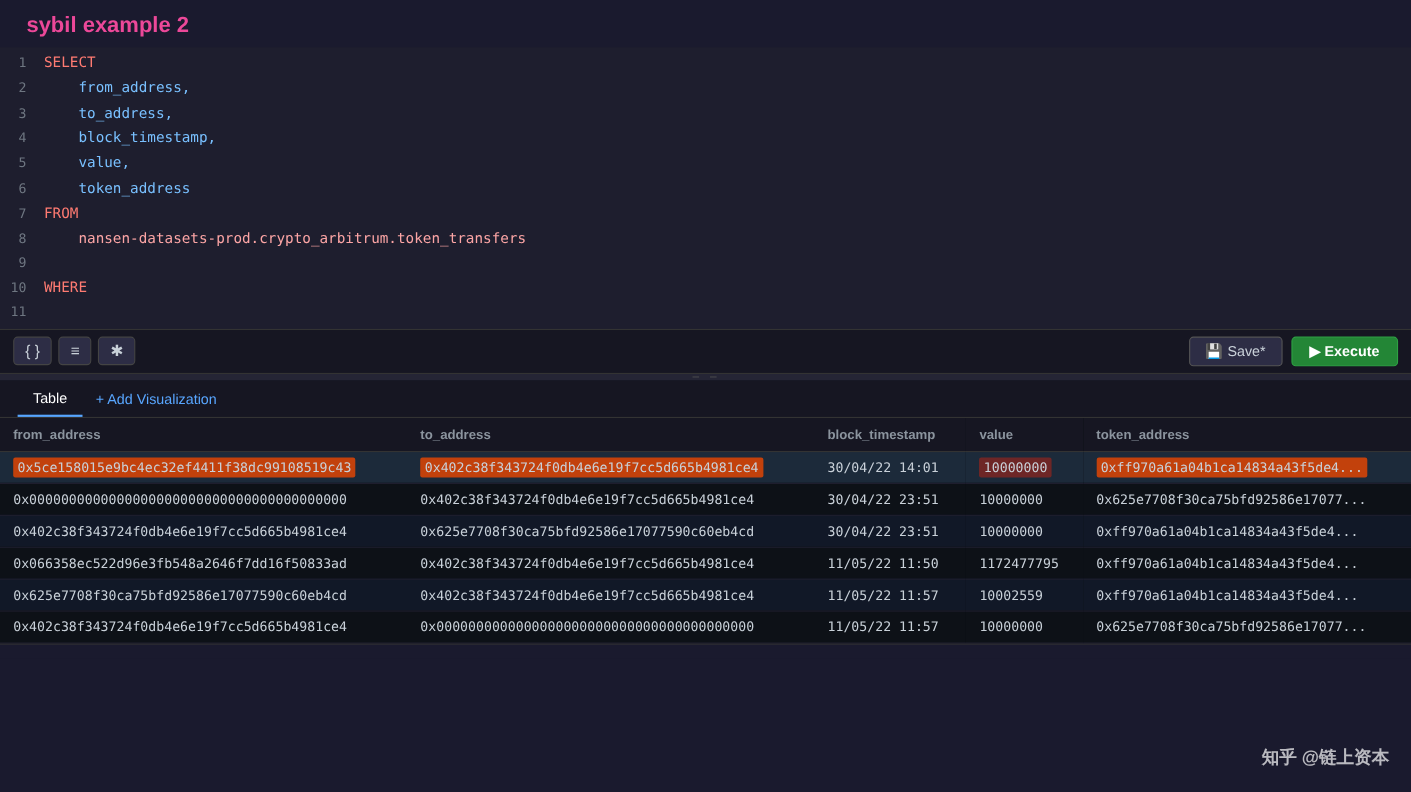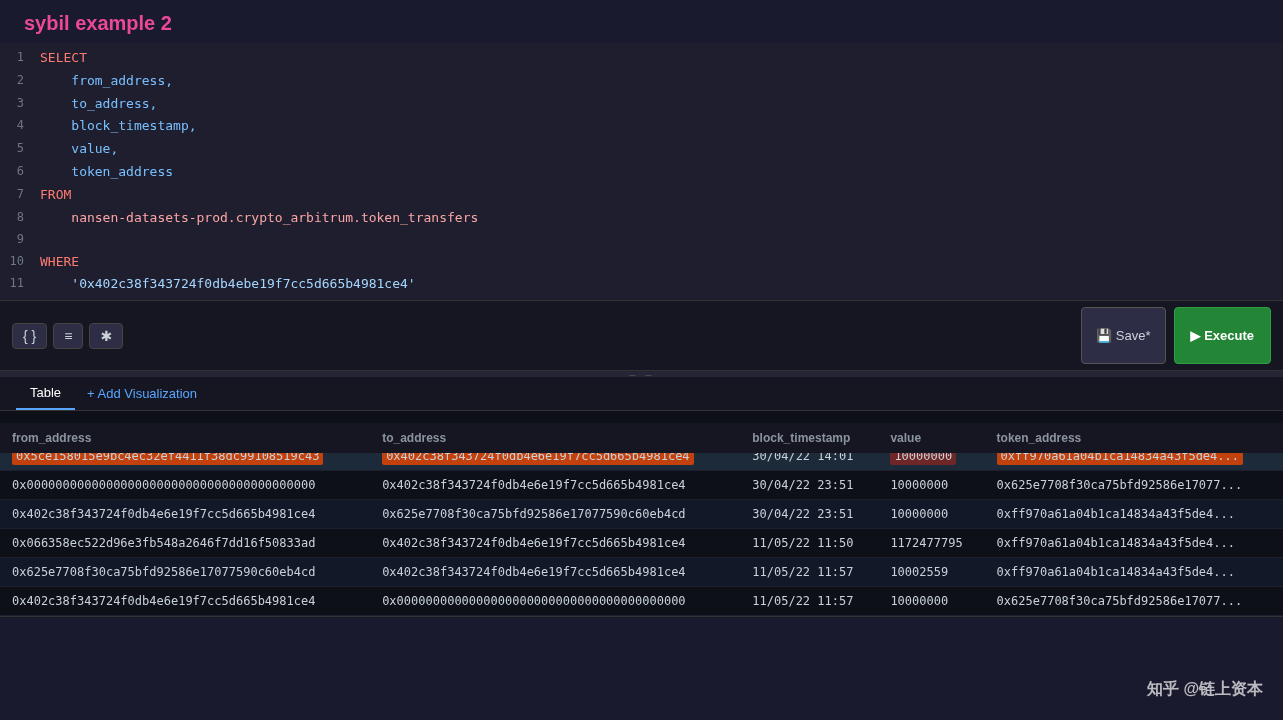--- a/index.html
+++ b/index.html
@@ -97,21 +97,21 @@
       border-radius: 4px;
       cursor: pointer;
       font-family: sans-serif;
       font-size: 13px;
     }
 
     .btn-execute {
       background: #238636;
       border: 1px solid #2ea043;
       color: #ffffff;
-      padding: 20px 16px;
+      padding: 5px 16px;
       border-radius: 4px;
       cursor: pointer;
       font-family: sans-serif;
       font-size: 13px;
       font-weight: bold;
     }
 
     .btn-execute::before {
       content: '▶ ';
     }
@@ -185,21 +185,21 @@
     }
 
     thead th {
       background: #161622;
       color: #8b949e;
       text-align: left;
       padding: 8px 12px;
       border-bottom: 1px solid #333;
       white-space: nowrap;
       position: sticky;
-      top: 12px;
+      top: 0;
       font-family: sans-serif;
       font-weight: 600;
       font-size: 12px;
     }
 
     tbody tr {
       border-bottom: 1px solid #1e1e2e;
     }
 
     tbody tr:nth-child(even) {
@@ -295,21 +295,20 @@
     <div class="code-line">
       <span class="line-number">9</span>
       <span class="code-content"><span></span></span>
     </div>
     <div class="code-line">
       <span class="line-number">10</span>
       <span class="code-content"><span class="kw-where">WHERE</span></span>
     </div>
     <div class="code-line">
       <span class="line-number">11</span>
-      <span class="code-content"><span class="kw-string">    '0x402c38f343724f0db4ebe19f7cc5d665b4981ce4'</span></span>
     </div>
   </div>
 
 <div class="toolbar">
   <div class="toolbar-left">
     <button class="toolbar-btn">{ }</button>
     <button class="toolbar-btn">≡</button>
     <button class="toolbar-btn">✱</button>
   </div>
   <div class="toolbar-right">

